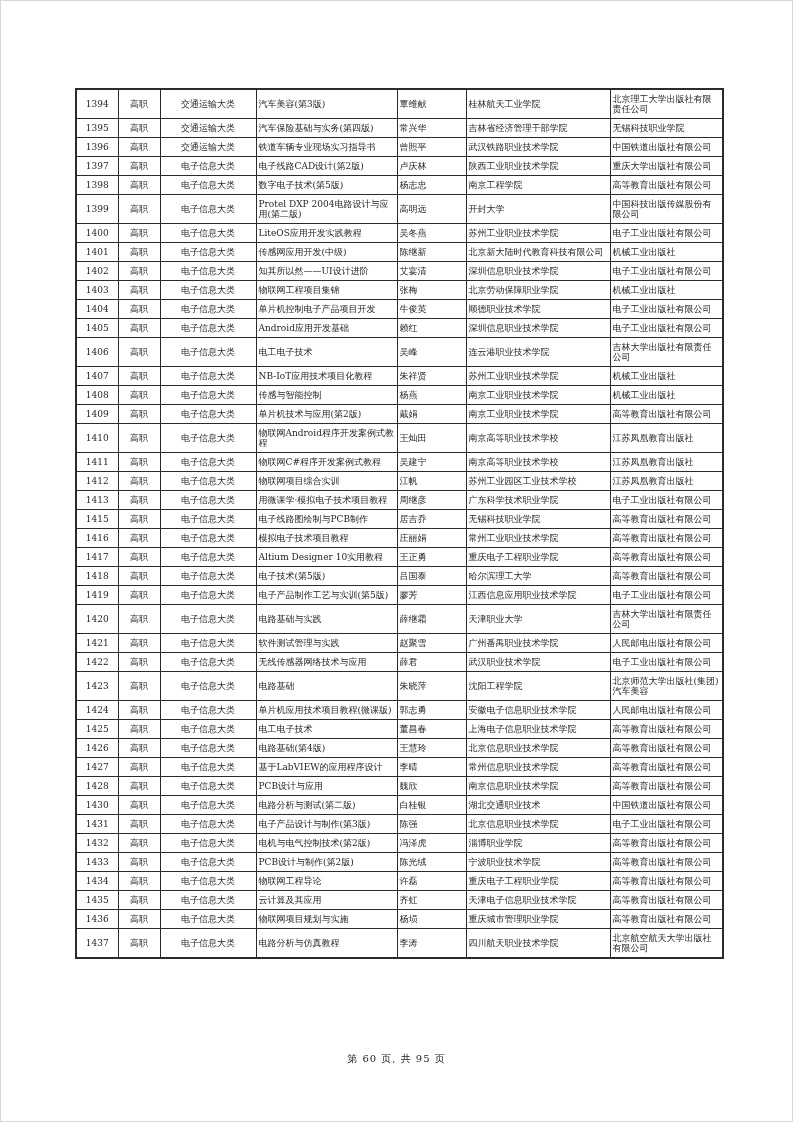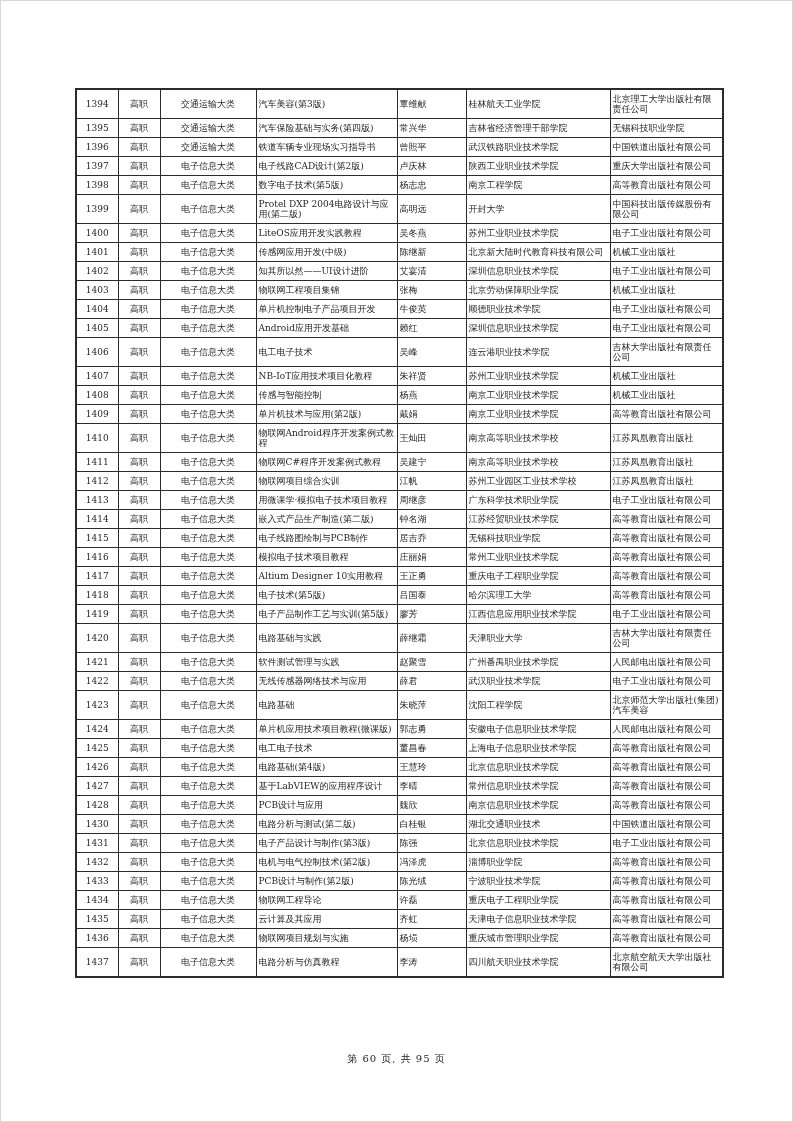--- a/index.html
+++ b/index.html
@@ -244,29 +244,20 @@
         <tr>
           <td class="col-seq">1413</td>
           <td class="col-level">高职</td>
           <td class="col-category">电子信息大类</td>
           <td class="col-title">用微课学·模拟电子技术项目教程</td>
           <td class="col-author">周继彦</td>
           <td class="col-institution">广东科学技术职业学院</td>
           <td class="col-publisher">电子工业出版社有限公司</td>
         </tr>
         <tr>
-          <td class="col-seq">1414</td>
-          <td class="col-level">高职</td>
-          <td class="col-category">电子信息大类</td>
-          <td class="col-title">嵌入式产品生产制造(第二版)</td>
-          <td class="col-author">钟名湖</td>
-          <td class="col-institution">江苏经贸职业技术学院</td>
-          <td class="col-publisher">高等教育出版社有限公司</td>
-        </tr>
-        <tr>
           <td class="col-seq">1415</td>
           <td class="col-level">高职</td>
           <td class="col-category">电子信息大类</td>
           <td class="col-title">电子线路图绘制与PCB制作</td>
           <td class="col-author">居吉乔</td>
           <td class="col-institution">无锡科技职业学院</td>
           <td class="col-publisher">高等教育出版社有限公司</td>
         </tr>
         <tr>
           <td class="col-seq">1416</td>

